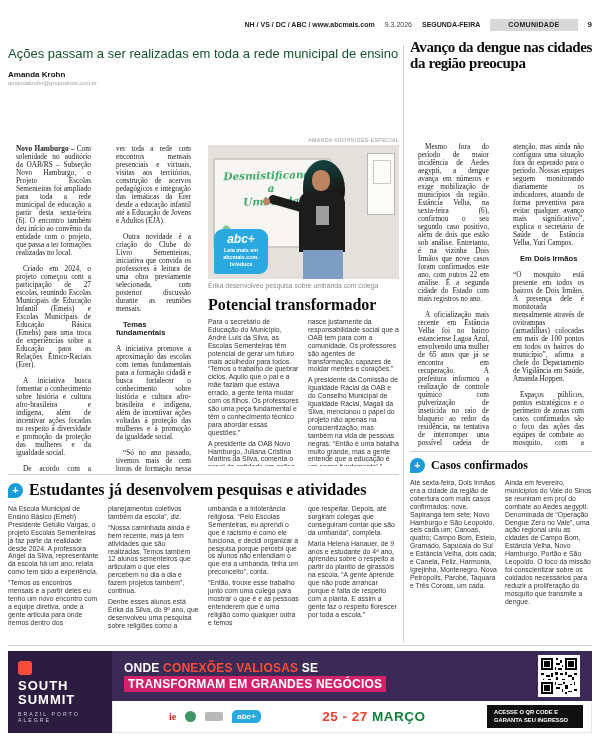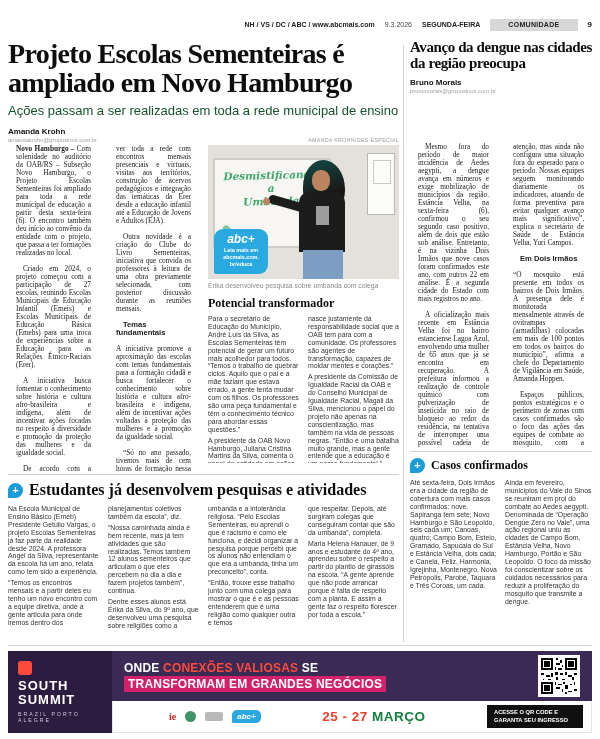--- a/index.html
+++ b/index.html
@@ -56,21 +56,21 @@
   .shirt-graphic { position:absolute; left:108px; top:61px; width:13px; height:19px; background:#c9c9c9; opacity:.75; }
   .arm { position:absolute; left:60px; top:54px; width:38px; height:9px; background:#1d1c1c; border-radius:5px; transform:rotate(16deg); }
   .hand { position:absolute; left:55px; top:53px; width:7px; height:7px; background:#bd8462; border-radius:50%; }
   .jeans { position:absolute; left:95px; top:105px; width:40px; height:29px; background:#7d9dc2; }
   .badge { position:absolute; left:6px; bottom:5px; width:54px; height:45px; background:#2aa9e0;
            border-radius:9px 9px 9px 2px; color:#fff; text-align:center; padding-top:3px;
            font-family:"Liberation Sans", sans-serif; }
   .badge .logo { font-weight:800; font-style:italic; font-size:12px; }
   .badge .txt { font-weight:700; font-size:5.4px; line-height:1.3; margin-top:1px; padding:0 4px; }
   .caption { font-family:"Liberation Sans", sans-serif; font-size:6.8px; color:#8a8a8a; margin-top:3px; }
-  .feature h3 { font-family:"Liberation Serif", serif; font-weight:700; font-size:12px; margin:7px 0 4px; color:#0d0d0d; }
+  .feature h3 { font-family:"Liberation Serif", serif; font-weight:700; font-size:16px; margin:7px 0 4px; color:#0d0d0d; }
 
   .sans-cols { display:flex; gap:9px; overflow:hidden; }
   .sans-col { flex:1; font-family:"Liberation Sans", sans-serif; font-size:6.9px; line-height:7.9px;
               color:#333; overflow:hidden; }
   .sans-col p { margin:0 0 3px; }
 
   
   .students { position:absolute; left:0; right:0; top:434px; height:168px; border-top:1px solid #cfcfcf; padding-top:6px; }
   .box-head { display:flex; align-items:center; gap:6px; }
   .pin { position:relative; width:15px; height:15px; background:#1a9cd8; border-radius:50% 50% 50% 0;
@@ -129,21 +129,20 @@
 
   <div class="folio">
     <span class="mast">NH / VS / DC / ABC / www.abcmais.com</span>
     <span class="date">9.3.2026</span>
     <span class="weekday">SEGUNDA-FEIRA</span>
     <span class="section-box">COMUNIDADE</span>
     <span class="page-num">9</span>
   </div>
 
   <div class="left">
-    <h1 class="headline">Projeto Escolas Sementeiras é ampliado em Novo Hamburgo</h1>
     <div class="subhead">Ações passam a ser realizadas em toda a rede municipal de ensino</div>
     <div class="byline">
       <div class="name">Amanda Krohn</div>
       <div class="email">amandakrohn@gruposinos.com.br</div>
     </div>
 
     <div class="cols">
       <div class="serif-col">
         <p class="lead"><b>Novo Hamburgo –</b><span> Com solenidade no auditório da OAB/RS – Subseção Novo Hamburgo, o Projeto Escolas Sementeiras foi ampliado para toda a rede municipal de educação a partir desta sexta-feira (6). O encontro também deu início ao convênio da entidade com o projeto, que passa a ter formações realizadas no local.</span></p>
         <span><p>Criado em 2024, o projeto começou com a participação de 27 escolas, reunindo Escolas Municipais de Educação Infantil (Emeis) e Escolas Municipais de Educação Básica (Emebs) para uma troca de experiências sobre a Educação para as Relações Étnico-Raciais (Erer).</p><p>A iniciativa busca fomentar o conhecimento sobre história e cultura afro-brasileira e indígena, além de incentivar ações focadas no respeito à diversidade e promoção da proteção das mulheres e da igualdade social.</p><p>De acordo com a assessora pedagógica e coordenadora das Escolas Sementeiras, Fernanda Oliveira, a partir desta nova etapa, a proposta passa a envol-</p></span>
@@ -221,24 +220,20 @@
             <p>Maria Helena Hanauer, de 9 anos e estudante do 4º ano, aprendeu sobre o respeito a partir do plantio de girassóis na escola. “A gente aprende que não pode arrancar porque é falta de respeito com a planta. E assim a gente faz o respeito florescer por toda a escola.”</p>
           </div>
       </div>
     </div>
   </div>
 
   <div class="vdiv"></div>
 
   <div class="right">
     <h2 class="headline2">Avanço da dengue nas cidades da região preocupa</h2>
-    <div class="byline">
-      <div class="name">Bruno Morais</div>
-      <div class="email">brunomorais@gruposinos.com.br</div>
-    </div>
     <div class="cols2">
       <div class="serif-col">
         <span><p>Mesmo fora do período de maior incidência de Aedes aegypti, a dengue avança em números e exige mobilização de municípios da região. Estância Velha, na sexta-feira (6), confirmou o seu segundo caso positivo, além de dois que estão sob análise. Entretanto, é na vizinha Dois Irmãos que nove casos foram confirmados este ano, com outros 22 em análise. É a segunda cidade do Estado com mais registros no ano.</p><p>A oficialização mais recente em Estância Velha foi no bairro estanciense Lagoa Azul, envolvendo uma mulher de 65 anos que já se encontra em recuperação. A prefeitura informou a realização de controle químico com pulverização de inseticida no raio de bloqueio ao redor da residência, na tentativa de interromper uma possível cadeia de transmissão, e que a partir de hoje (9), profissionais da saúde poderão aplicar o imunizante contra a doença, bem como todos os adolescentes residentes do município.</p><p>“Esse cenário exige</p></span>
       </div>
       <div class="serif-col no-first-indent">
         <span><p>atenção, mas ainda não configura uma situação fora do esperado para o período. Nossas equipes seguem monitorando diariamente os indicadores, atuando de forma preventiva para evitar qualquer avanço mais significativo”, explica o secretário de Saúde de Estância Velha, Yuri Campos.</p></span>
         <p class="col-subhead">Em Dois Irmãos</p>
         <span><p>“O mosquito está presente em todos os bairros de Dois Irmãos. A presença dele é monitorada mensalmente através de ovitrampas (armadilhas) colocadas em mais de 100 pontos em todos os bairros do município”, afirma a chefe do Departamento de Vigilância em Saúde, Amanda Hoppen.</p><p>Espaços públicos, pontos estratégicos e o perímetro de zonas com casos confirmados são o foco das ações das equipes de combate ao mosquito, com a borrifação de inseticidas e praguicidas. Apesar disso, o trabalho dos vigilantes é contínuo e alinhado com o comportamento comunitário. “A comunidade pode e deve colaborar”, convoca Amanda.</p></span>
       </div>
     </div>

